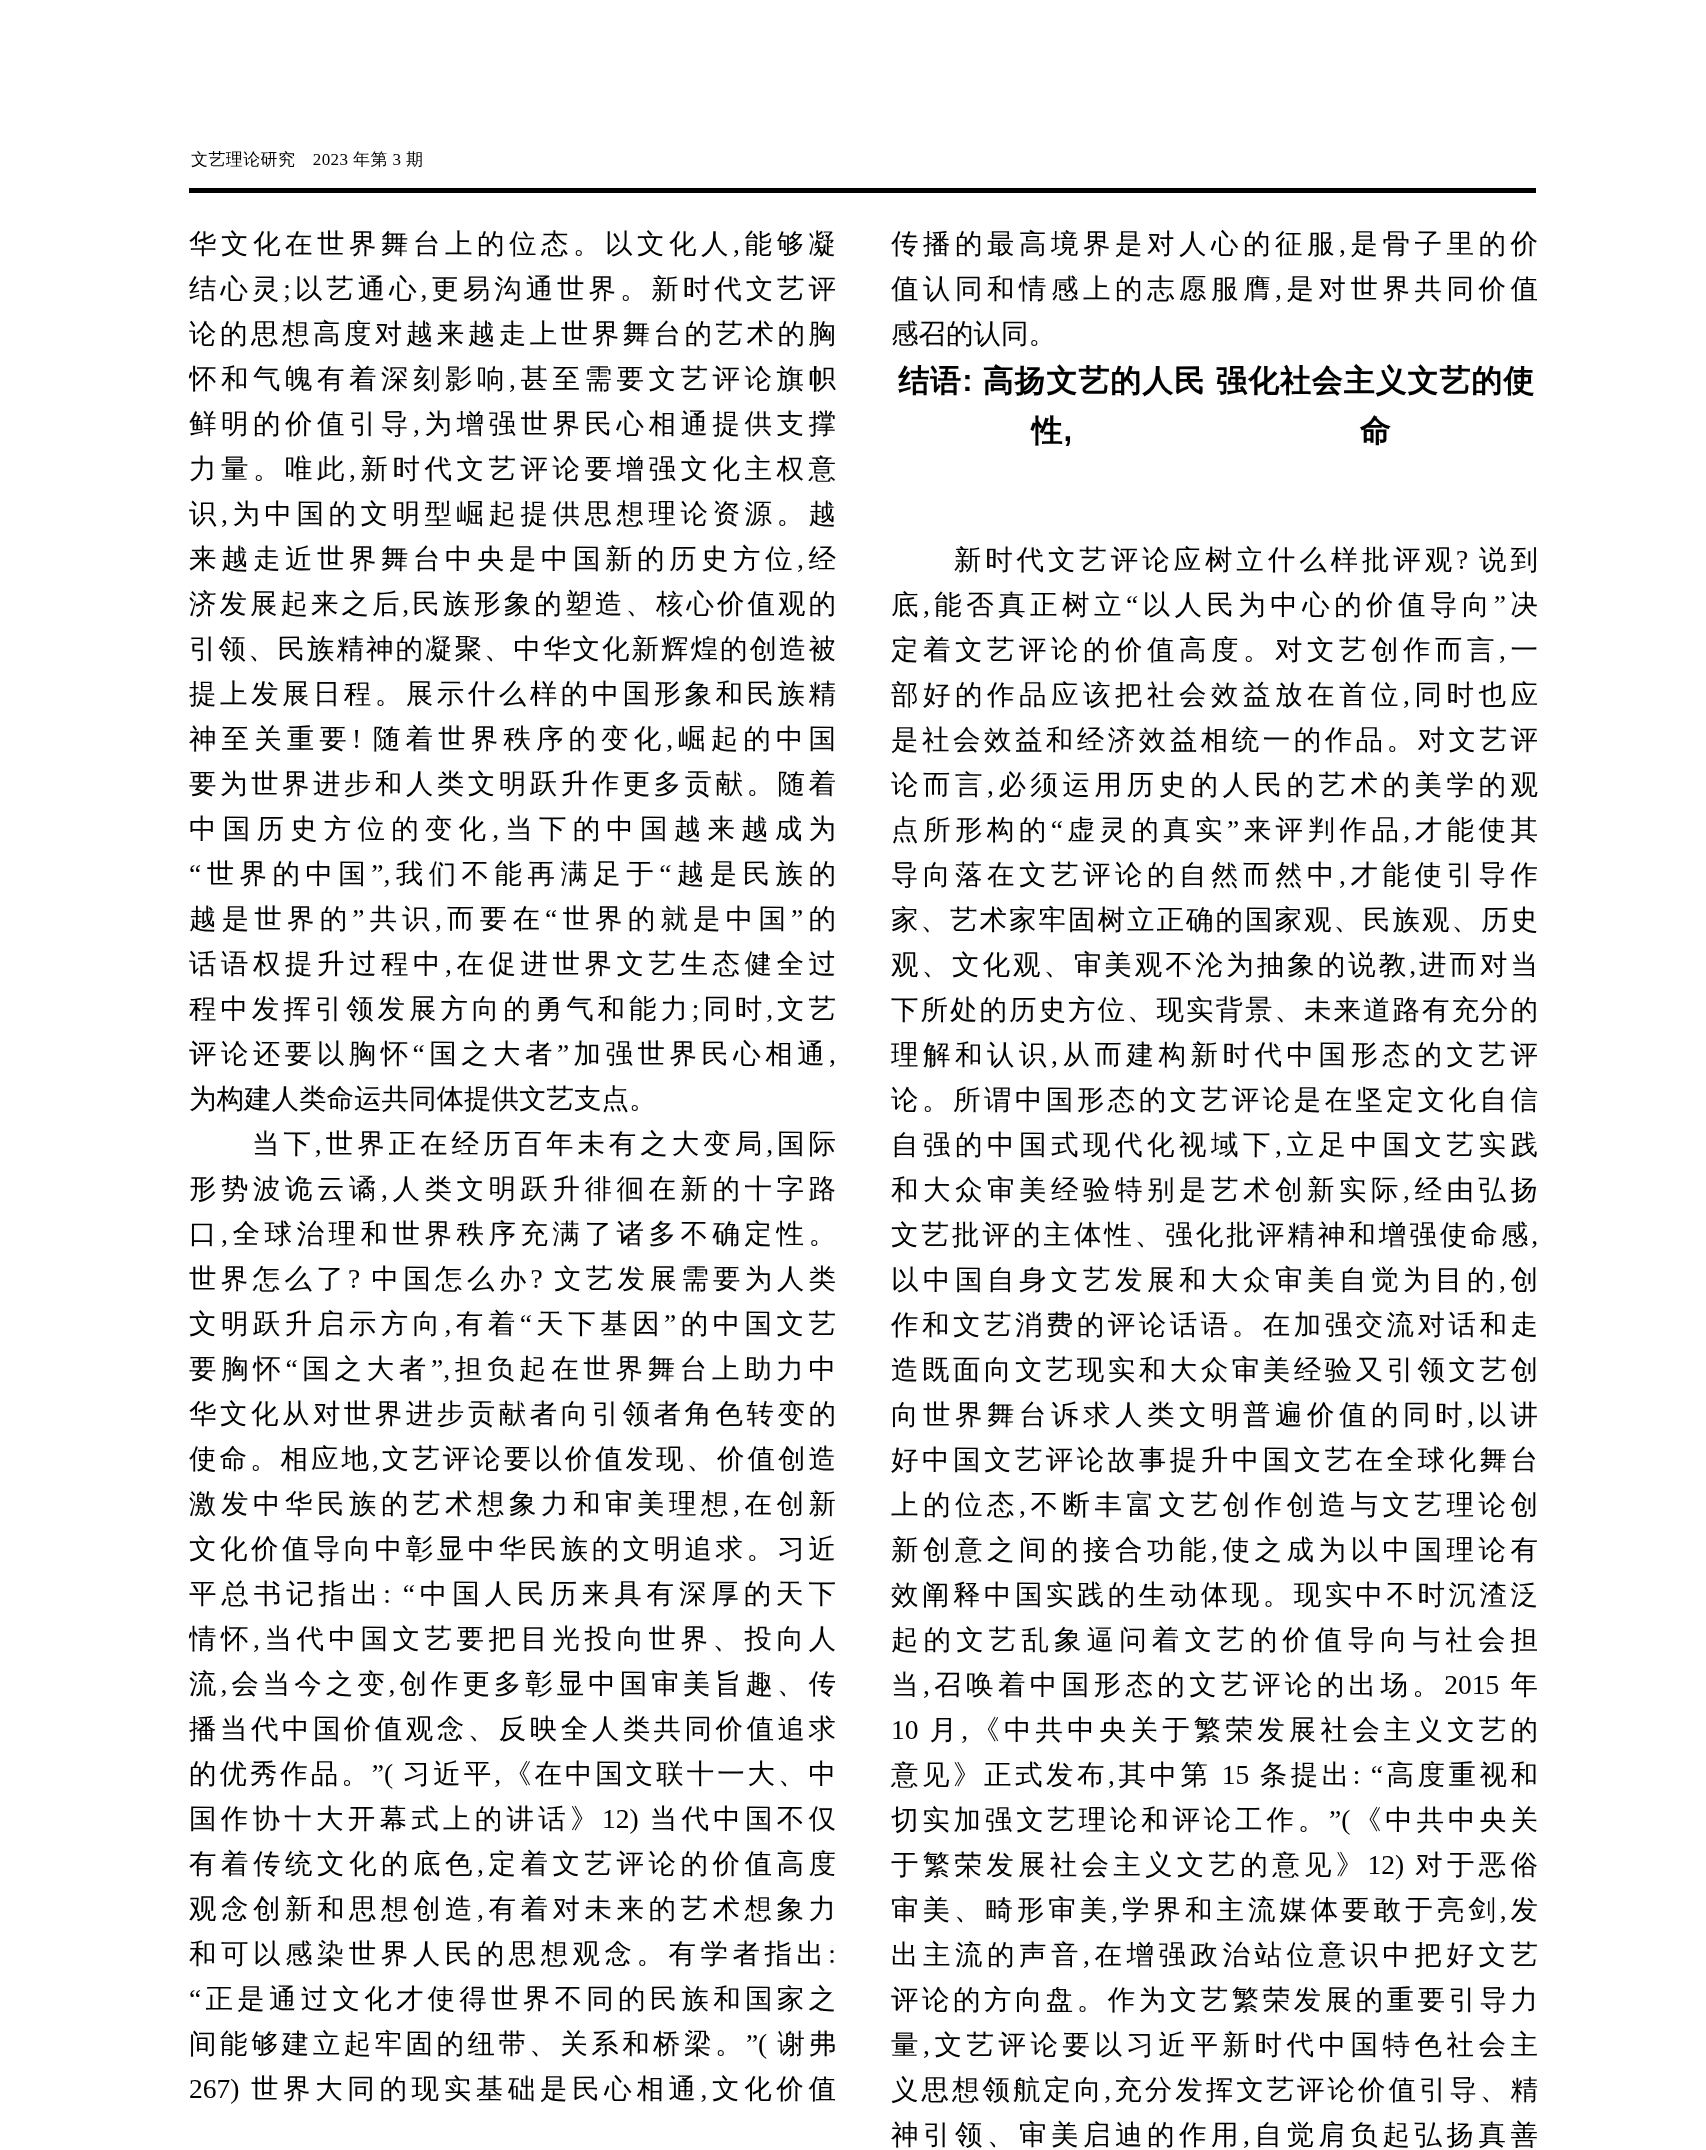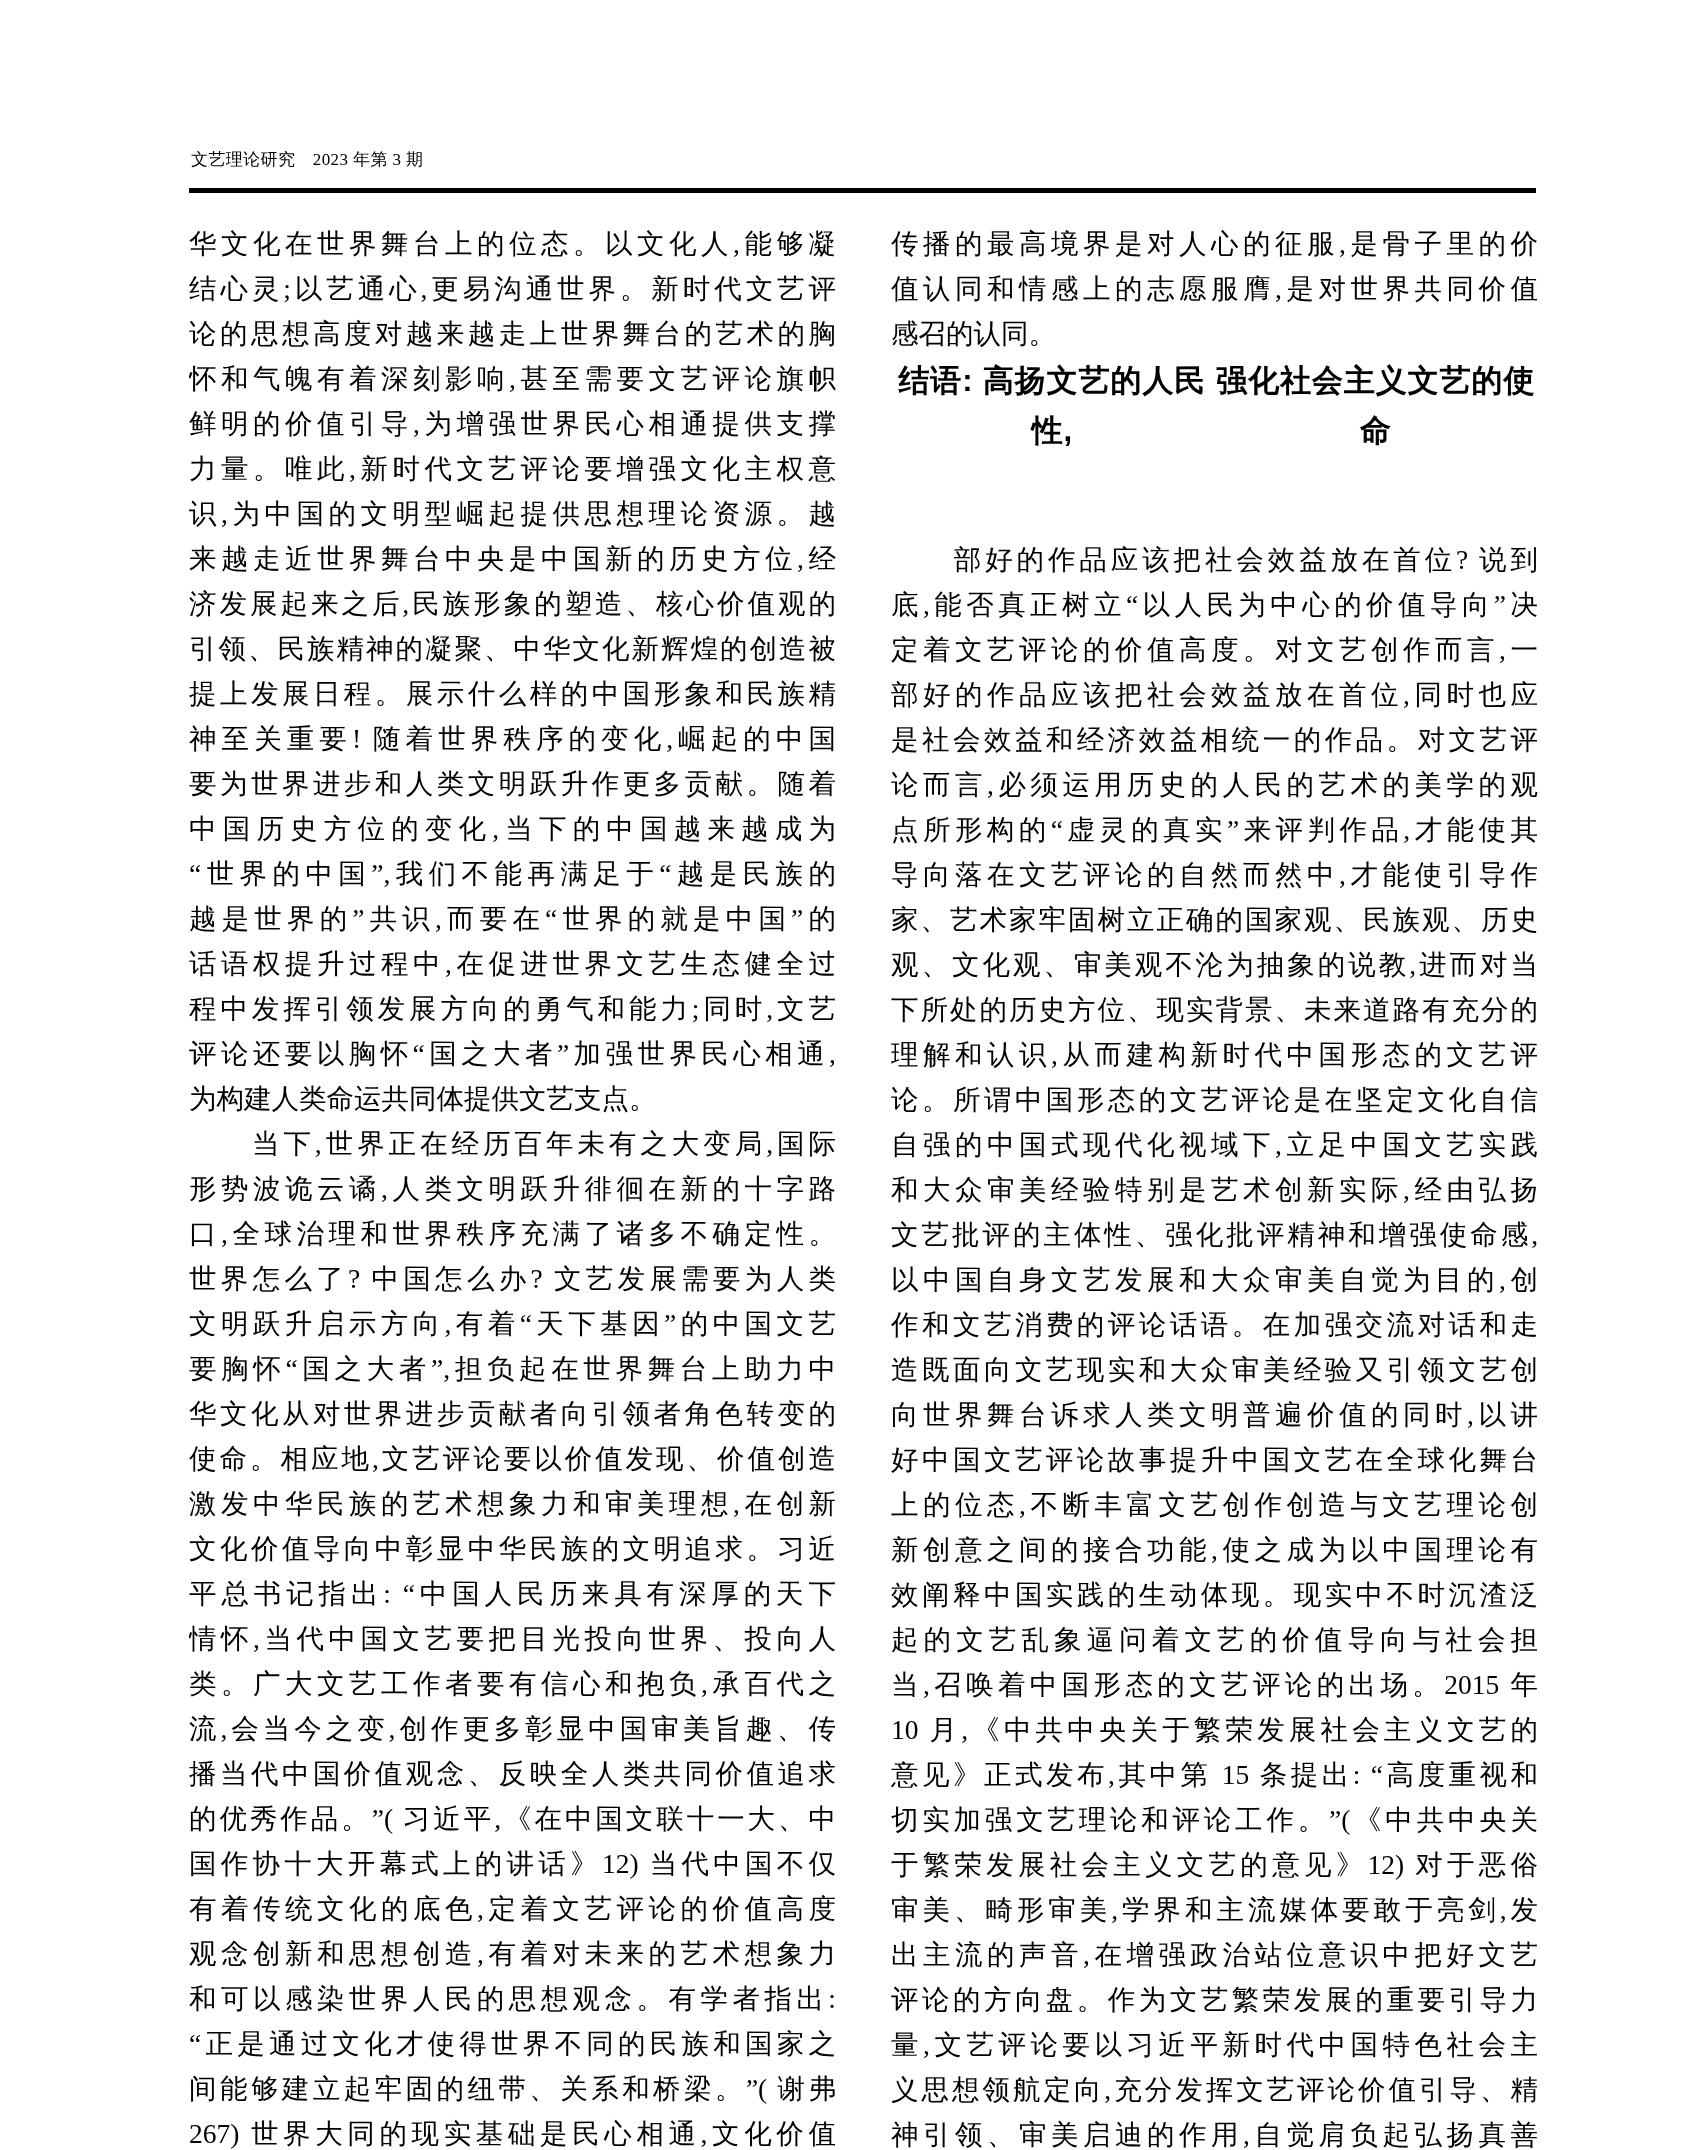--- a/index.html
+++ b/index.html
@@ -103,21 +103,20 @@
       <div class="text-line">口,全球治理和世界秩序充满了诸多不确定性。</div>
       <div class="text-line">世界怎么了? 中国怎么办? 文艺发展需要为人类</div>
       <div class="text-line">文明跃升启示方向,有着“天下基因”的中国文艺</div>
       <div class="text-line">要胸怀“国之大者”,担负起在世界舞台上助力中</div>
       <div class="text-line">华文化从对世界进步贡献者向引领者角色转变的</div>
       <div class="text-line">使命。相应地,文艺评论要以价值发现、价值创造</div>
       <div class="text-line">激发中华民族的艺术想象力和审美理想,在创新</div>
       <div class="text-line">文化价值导向中彰显中华民族的文明追求。习近</div>
       <div class="text-line">平总书记指出: “中国人民历来具有深厚的天下</div>
       <div class="text-line">情怀,当代中国文艺要把目光投向世界、投向人</div>
-      <div class="text-line">类。广大文艺工作者要有信心和抱负,承百代之</div>
       <div class="text-line">流,会当今之变,创作更多彰显中国审美旨趣、传</div>
       <div class="text-line">播当代中国价值观念、反映全人类共同价值追求</div>
       <div class="text-line">的优秀作品。”( 习近平,《在中国文联十一大、中</div>
       <div class="text-line">国作协十大开幕式上的讲话》12) 当代中国不仅</div>
       <div class="text-line">有着传统文化的底色,定着文艺评论的价值高度</div>
       <div class="text-line">观念创新和思想创造,有着对未来的艺术想象力</div>
       <div class="text-line">和可以感染世界人民的思想观念。有学者指出:</div>
       <div class="text-line">“正是通过文化才使得世界不同的民族和国家之</div>
       <div class="text-line">间能够建立起牢固的纽带、关系和桥梁。”( 谢弗</div>
       <div class="text-line">267) 世界大同的现实基础是民心相通,文化价值</div>
@@ -127,21 +126,21 @@
     <div>
         <div class="text-line">传播的最高境界是对人心的征服,是骨子里的价</div>
         <div class="text-line">值认同和情感上的志愿服膺,是对世界共同价值</div>
         <div class="text-line short">感召的认同。</div>
       </div>
     <div class="heading-block">
       <div class="heading-line">结语: 高扬文艺的人民性,</div>
       <div class="heading-line">强化社会主义文艺的使命</div>
     </div>
     <div>
-        <div class="text-line">　　部好的作品应该把社会效益放在首位? 说到</div>
+        <div class="text-line">　　新时代文艺评论应树立什么样批评观? 说到</div>
         <div class="text-line">底,能否真正树立“以人民为中心的价值导向”决</div>
         <div class="text-line">定着文艺评论的价值高度。对文艺创作而言,一</div>
         <div class="text-line">部好的作品应该把社会效益放在首位,同时也应</div>
         <div class="text-line">是社会效益和经济效益相统一的作品。对文艺评</div>
         <div class="text-line">论而言,必须运用历史的人民的艺术的美学的观</div>
         <div class="text-line">点所形构的“虚灵的真实”来评判作品,才能使其</div>
         <div class="text-line">导向落在文艺评论的自然而然中,才能使引导作</div>
         <div class="text-line">家、艺术家牢固树立正确的国家观、民族观、历史</div>
         <div class="text-line">观、文化观、审美观不沦为抽象的说教,进而对当</div>
         <div class="text-line">下所处的历史方位、现实背景、未来道路有充分的</div>

